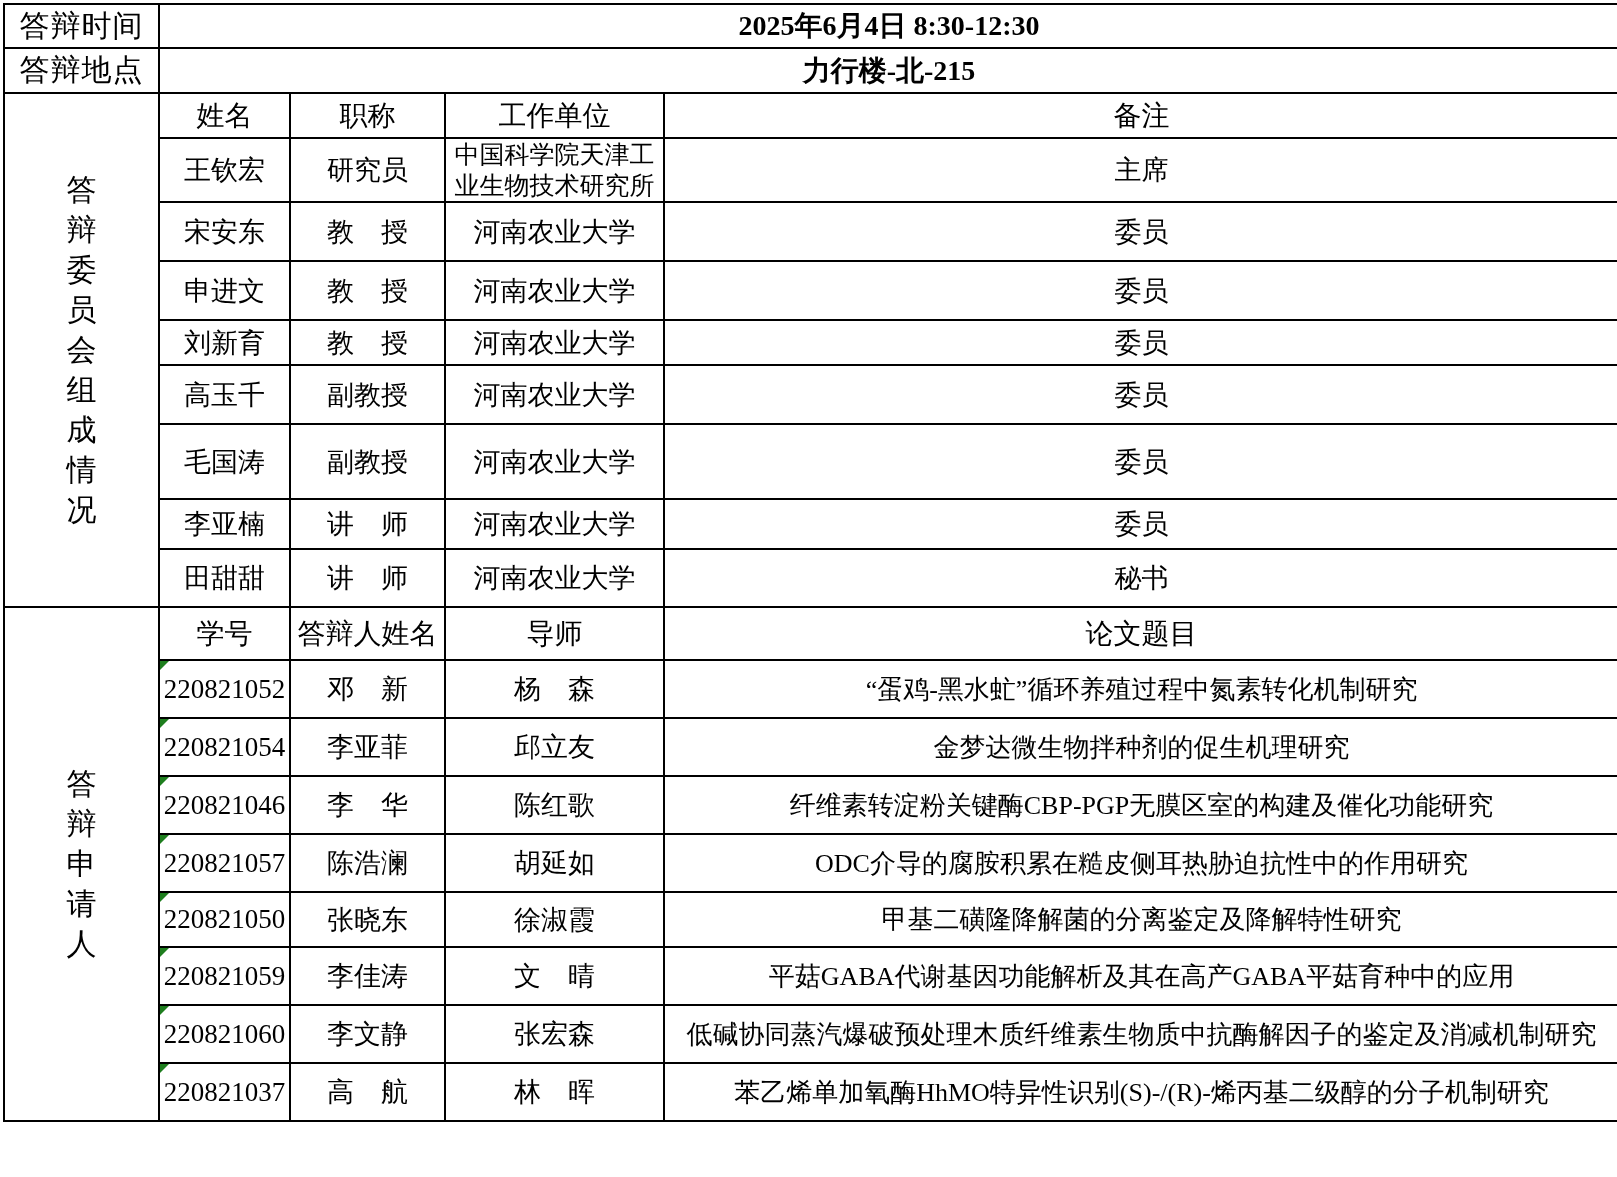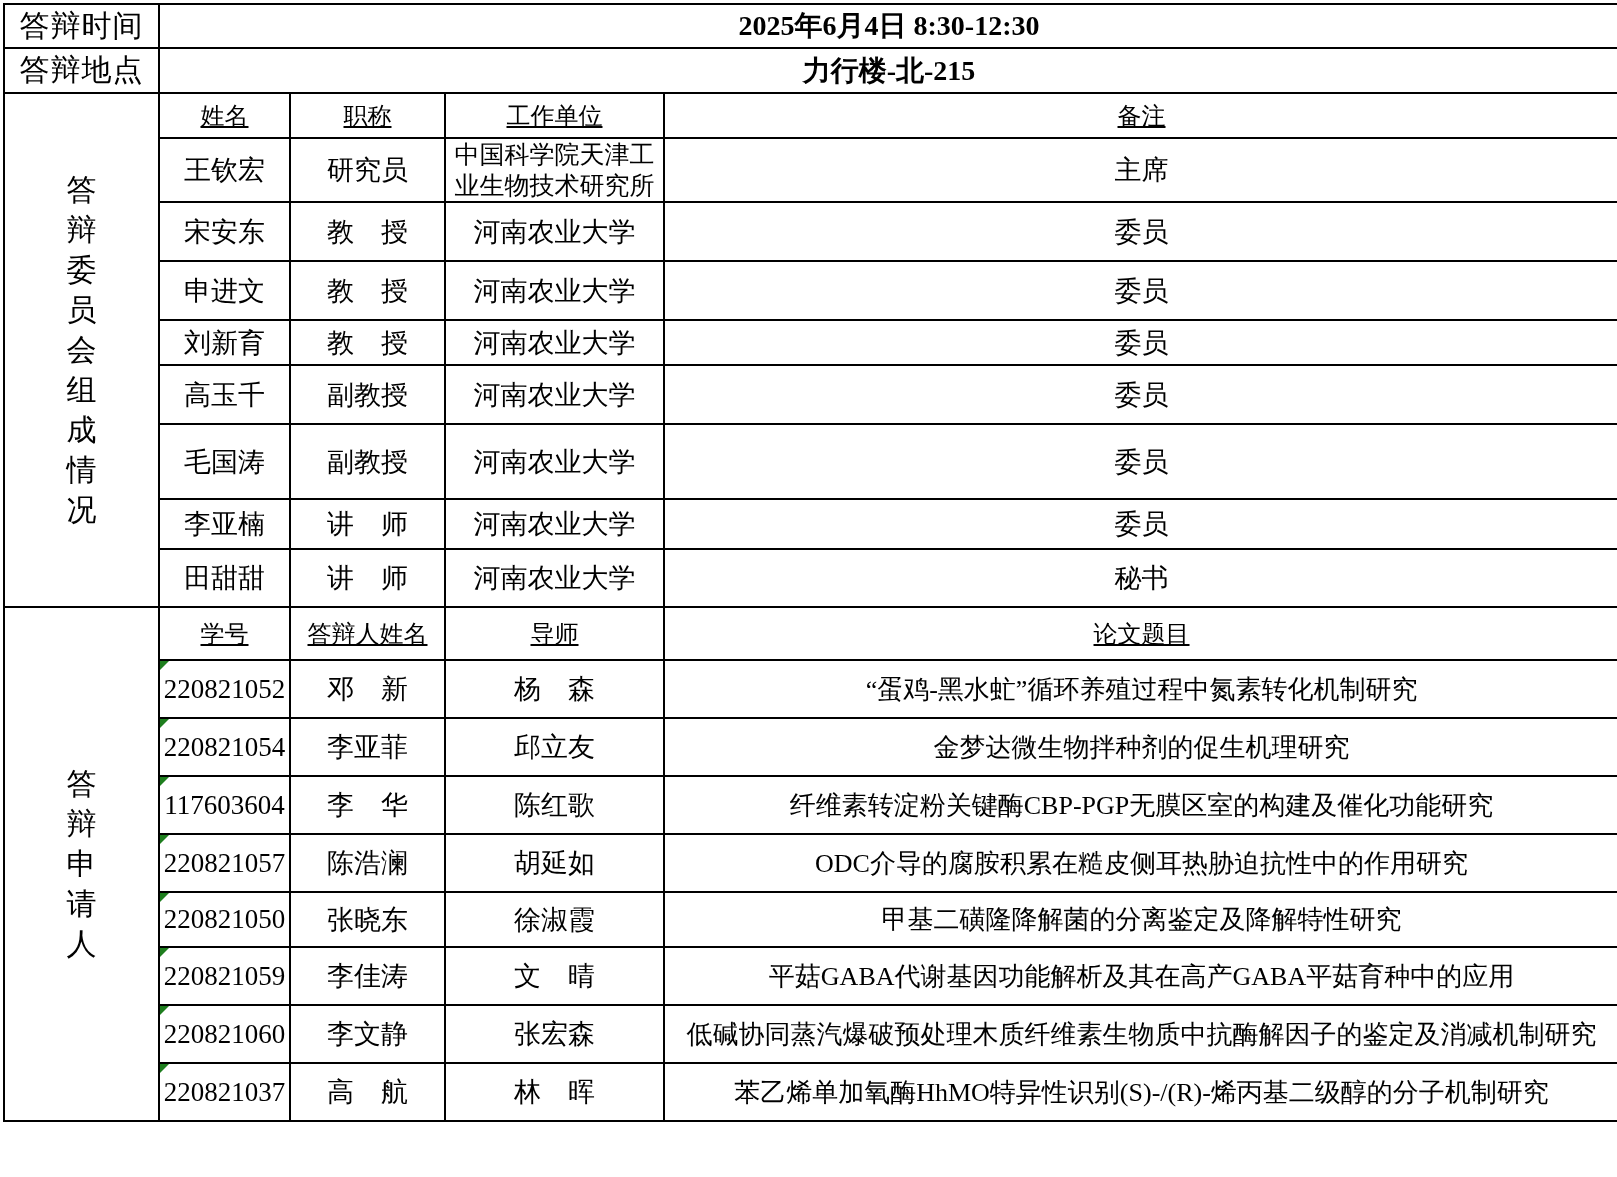--- a/index.html
+++ b/index.html
@@ -33,22 +33,21 @@
     font-size: 30px;
     letter-spacing: 1px;
   }
   
   td.val {
     font-size: 28px;
     font-weight: bold;
   }
   
   td.hdr {
-    font-size: 24px;
-    text-decoration: underline;
+    font-size: 28px;
   }
   
   td.cell {
     font-size: 27px;
     white-space: nowrap;
   }
   
   td.unit-small {
     font-size: 25px;
     line-height: 31px;
@@ -186,21 +185,21 @@
       <td class="cell">杨　森</td>
       <td class="thesis">“蛋鸡-黑水虻”循环养殖过程中氮素转化机制研究</td>
     </tr>
     <tr style="height:58px">
       <td class="idcell"><span class="flag"></span><span>220821054</span></td>
       <td class="cell">李亚菲</td>
       <td class="cell">邱立友</td>
       <td class="thesis">金梦达微生物拌种剂的促生机理研究</td>
     </tr>
     <tr style="height:58px">
-      <td class="idcell"><span class="flag"></span><span>117603604</span></td>
+      <td class="idcell"><span class="flag"></span><span>220821046</span></td>
       <td class="cell">李　华</td>
       <td class="cell">陈红歌</td>
       <td class="thesis">纤维素转淀粉关键酶CBP-PGP无膜区室的构建及催化功能研究</td>
     </tr>
     <tr style="height:58px">
       <td class="idcell"><span class="flag"></span><span>220821057</span></td>
       <td class="cell">陈浩澜</td>
       <td class="cell">胡延如</td>
       <td class="thesis">ODC介导的腐胺积累在糙皮侧耳热胁迫抗性中的作用研究</td>
     </tr>

